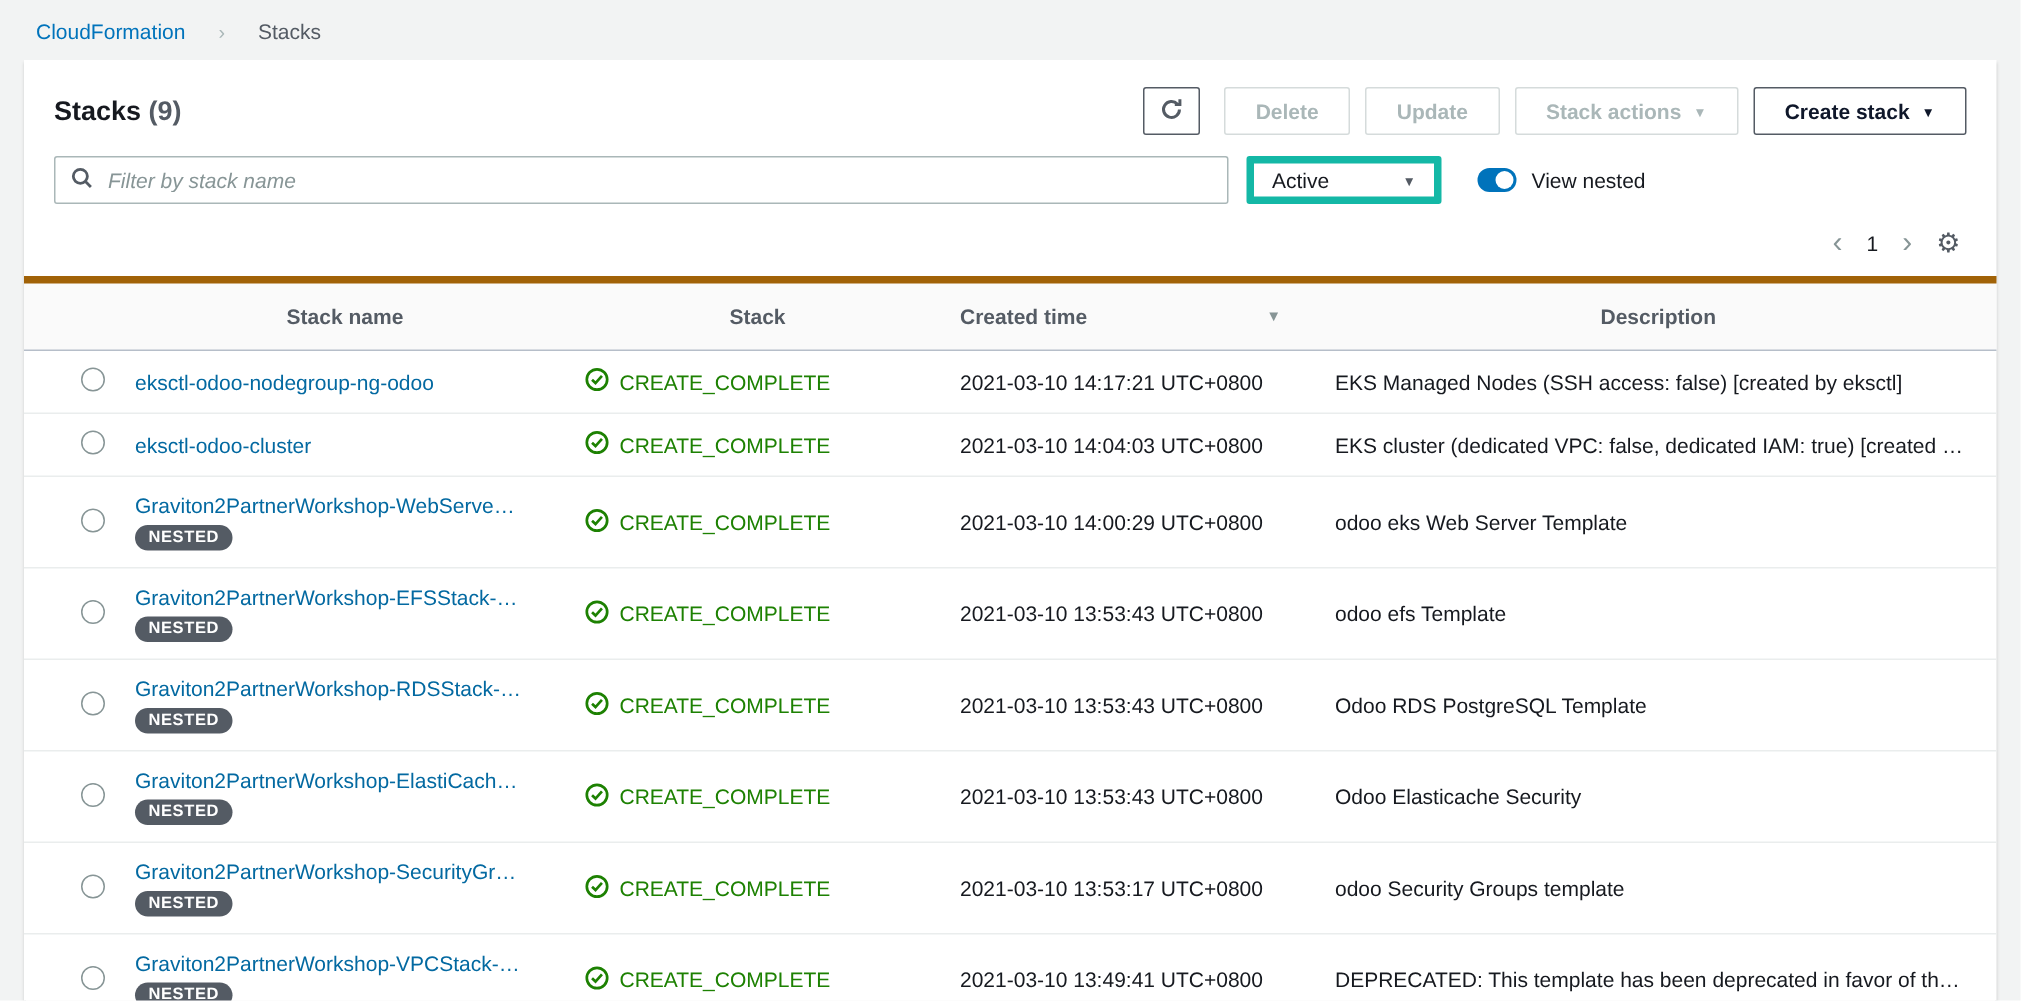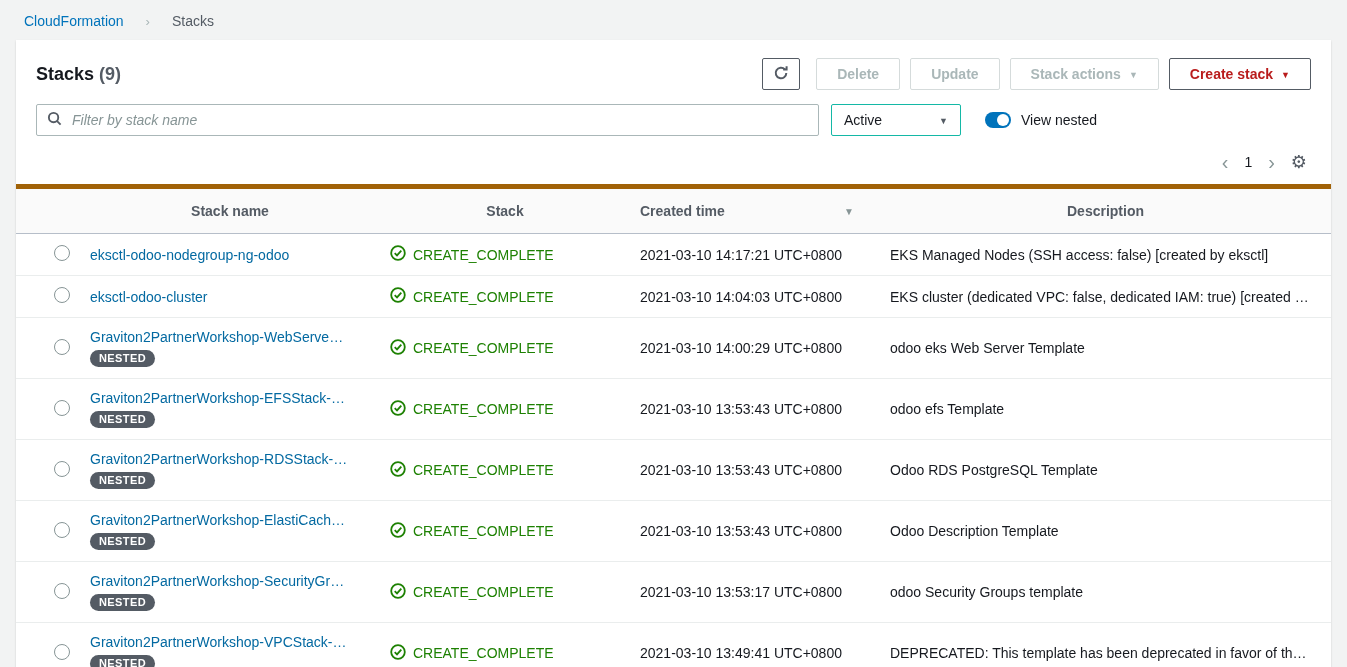--- a/index.html
+++ b/index.html
@@ -32,41 +32,41 @@
     padding: 18px 20px 10px 20px;
     gap: 28px;
   }
   .page-title { font-size: 18px; font-weight: 700; margin: 0; }
   .page-title .count { color: #545b64; }
 
   .btn-row { display: flex; align-items: center; gap: 10px; }
   .btn {
     height: 32px; background: #fff; border: 1px solid #545b64; border-radius: 2px;
     font-family: "Liberation Sans", sans-serif; font-size: 14px; font-weight: 700;
-    color: #b91c1c; padding: 0 20px; cursor: pointer; display: inline-flex;
+    color: #0f172a; padding: 0 20px; cursor: pointer; display: inline-flex;
     align-items: center; gap: 8px;
   }
   .btn.disabled { border-color: #d5dbdb; color: #aab7b8; cursor: default; }
   .btn.icon-only { width: 38px; padding: 0; justify-content: center; margin-right: 6px; }
   .caret { font-size: 9px; line-height: 1; position: relative; top: 1px; }
   .btn.disabled .caret { color: #aab7b8; }
 
   
   .filter-row { display: flex; align-items: center; gap: 12px; padding: 4px 20px 6px 20px; }
   .search-box {
     width: 783px; height: 32px; border: 1px solid #aab7b8; border-radius: 2px;
     display: flex; align-items: center; padding: 0 10px; gap: 8px; background: #fff;
   }
   .search-box input {
     flex: 1; border: none; outline: none; font-family: "Liberation Sans", sans-serif;
     font-size: 14px; color: #16191f; background: transparent;
   }
   .search-box input::placeholder { color: #879596; font-style: italic; }
   .select-box {
-    width: 130px; height: 32px; border: 1px solid #14b8a6; border-radius: 2px;
+    width: 130px; height: 32px; border: 5px solid #14b8a6; border-radius: 2px;
     display: flex; align-items: center; justify-content: space-between;
     padding: 0 12px; background: #fff; cursor: pointer;
   }
   .select-box .caret { color: #545b64; }
   .toggle-wrap { display: flex; align-items: center; gap: 10px; margin-left: 12px; cursor: pointer; }
   .toggle {
     width: 26px; height: 16px; background: #0073bb; border-radius: 9px; position: relative;
   }
   .toggle .knob {
     position: absolute; right: 2px; top: 2px; width: 12px; height: 12px;
@@ -317,21 +317,21 @@
         <span>
           <svg width="16" height="16" viewBox="0 0 16 16" fill="none">
             <circle cx="8" cy="8" r="6.8" stroke="#1d8102" stroke-width="1.8"></circle>
             <path d="M4.7 8.2 L7 10.4 L11.3 5.6" stroke="#1d8102" stroke-width="1.8"></path>
           </svg>
         </span>
         <span>CREATE_COMPLETE</span>
       </span>
     </td>
     <td class="created-cell">2021-03-10 13:53:43 UTC+0800</td>
-    <td class="desc-cell">Odoo Description Template</td>
+    <td class="desc-cell">Odoo Elasticache Security</td>
   </tr>
 
   <tr>
     <td class="cell-radio"><span class="radio"></span></td>
     <td>
       <a class="stack-link">Graviton2PartnerWorkshop-SecurityGr…</a>
       <br>
       <span class="nested-badge">NESTED</span>
     </td>
     <td>

